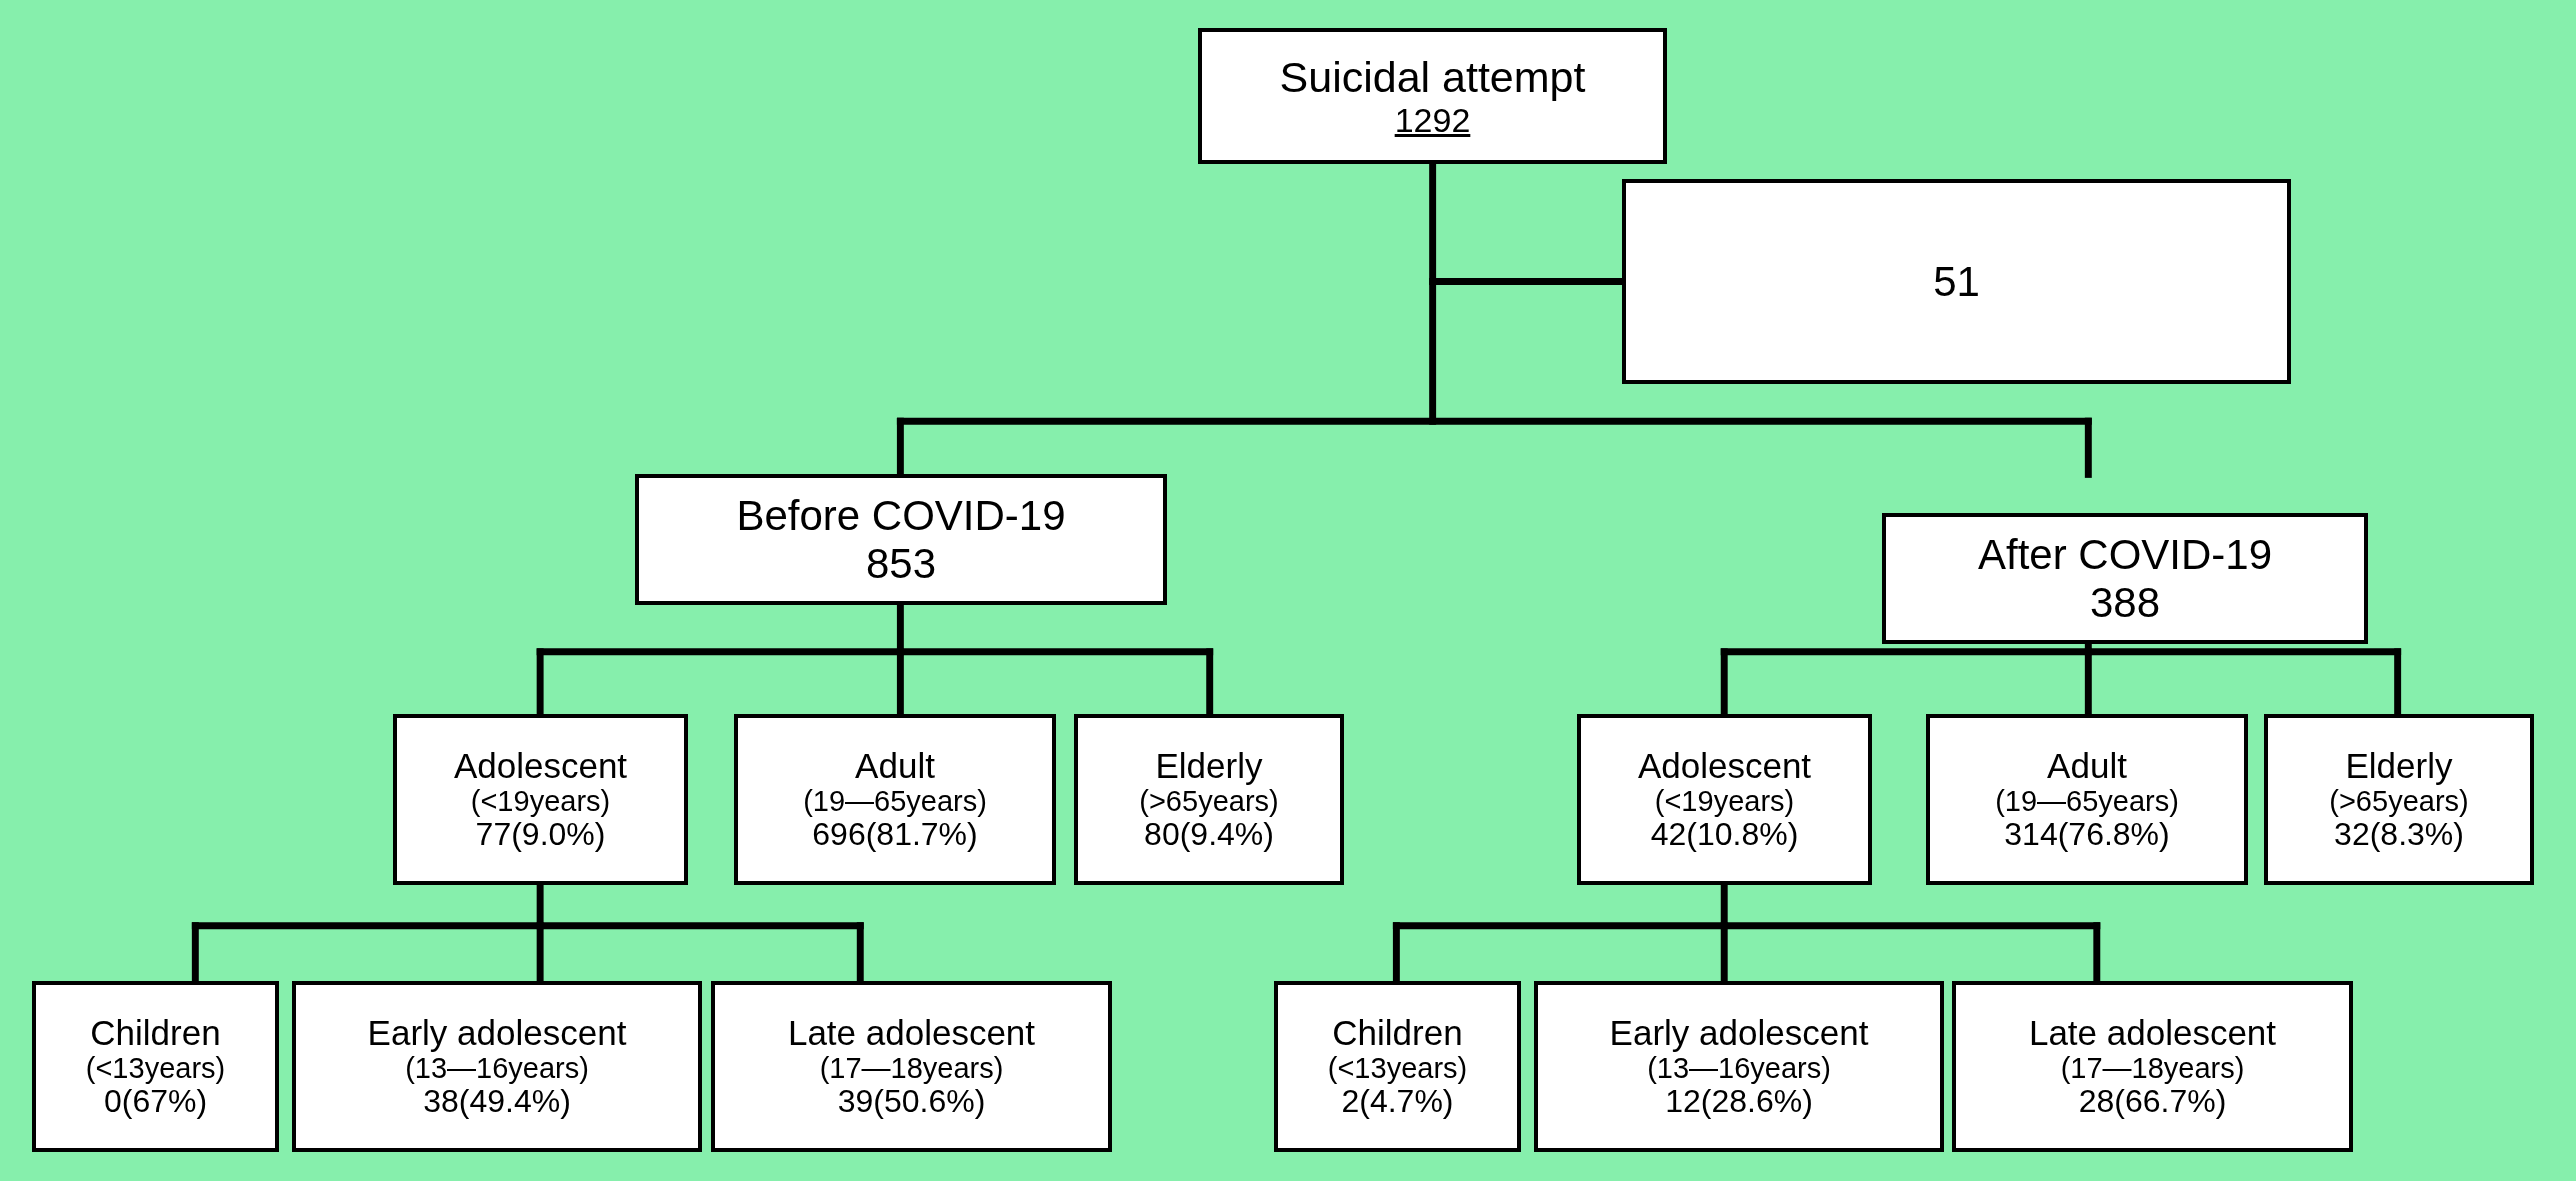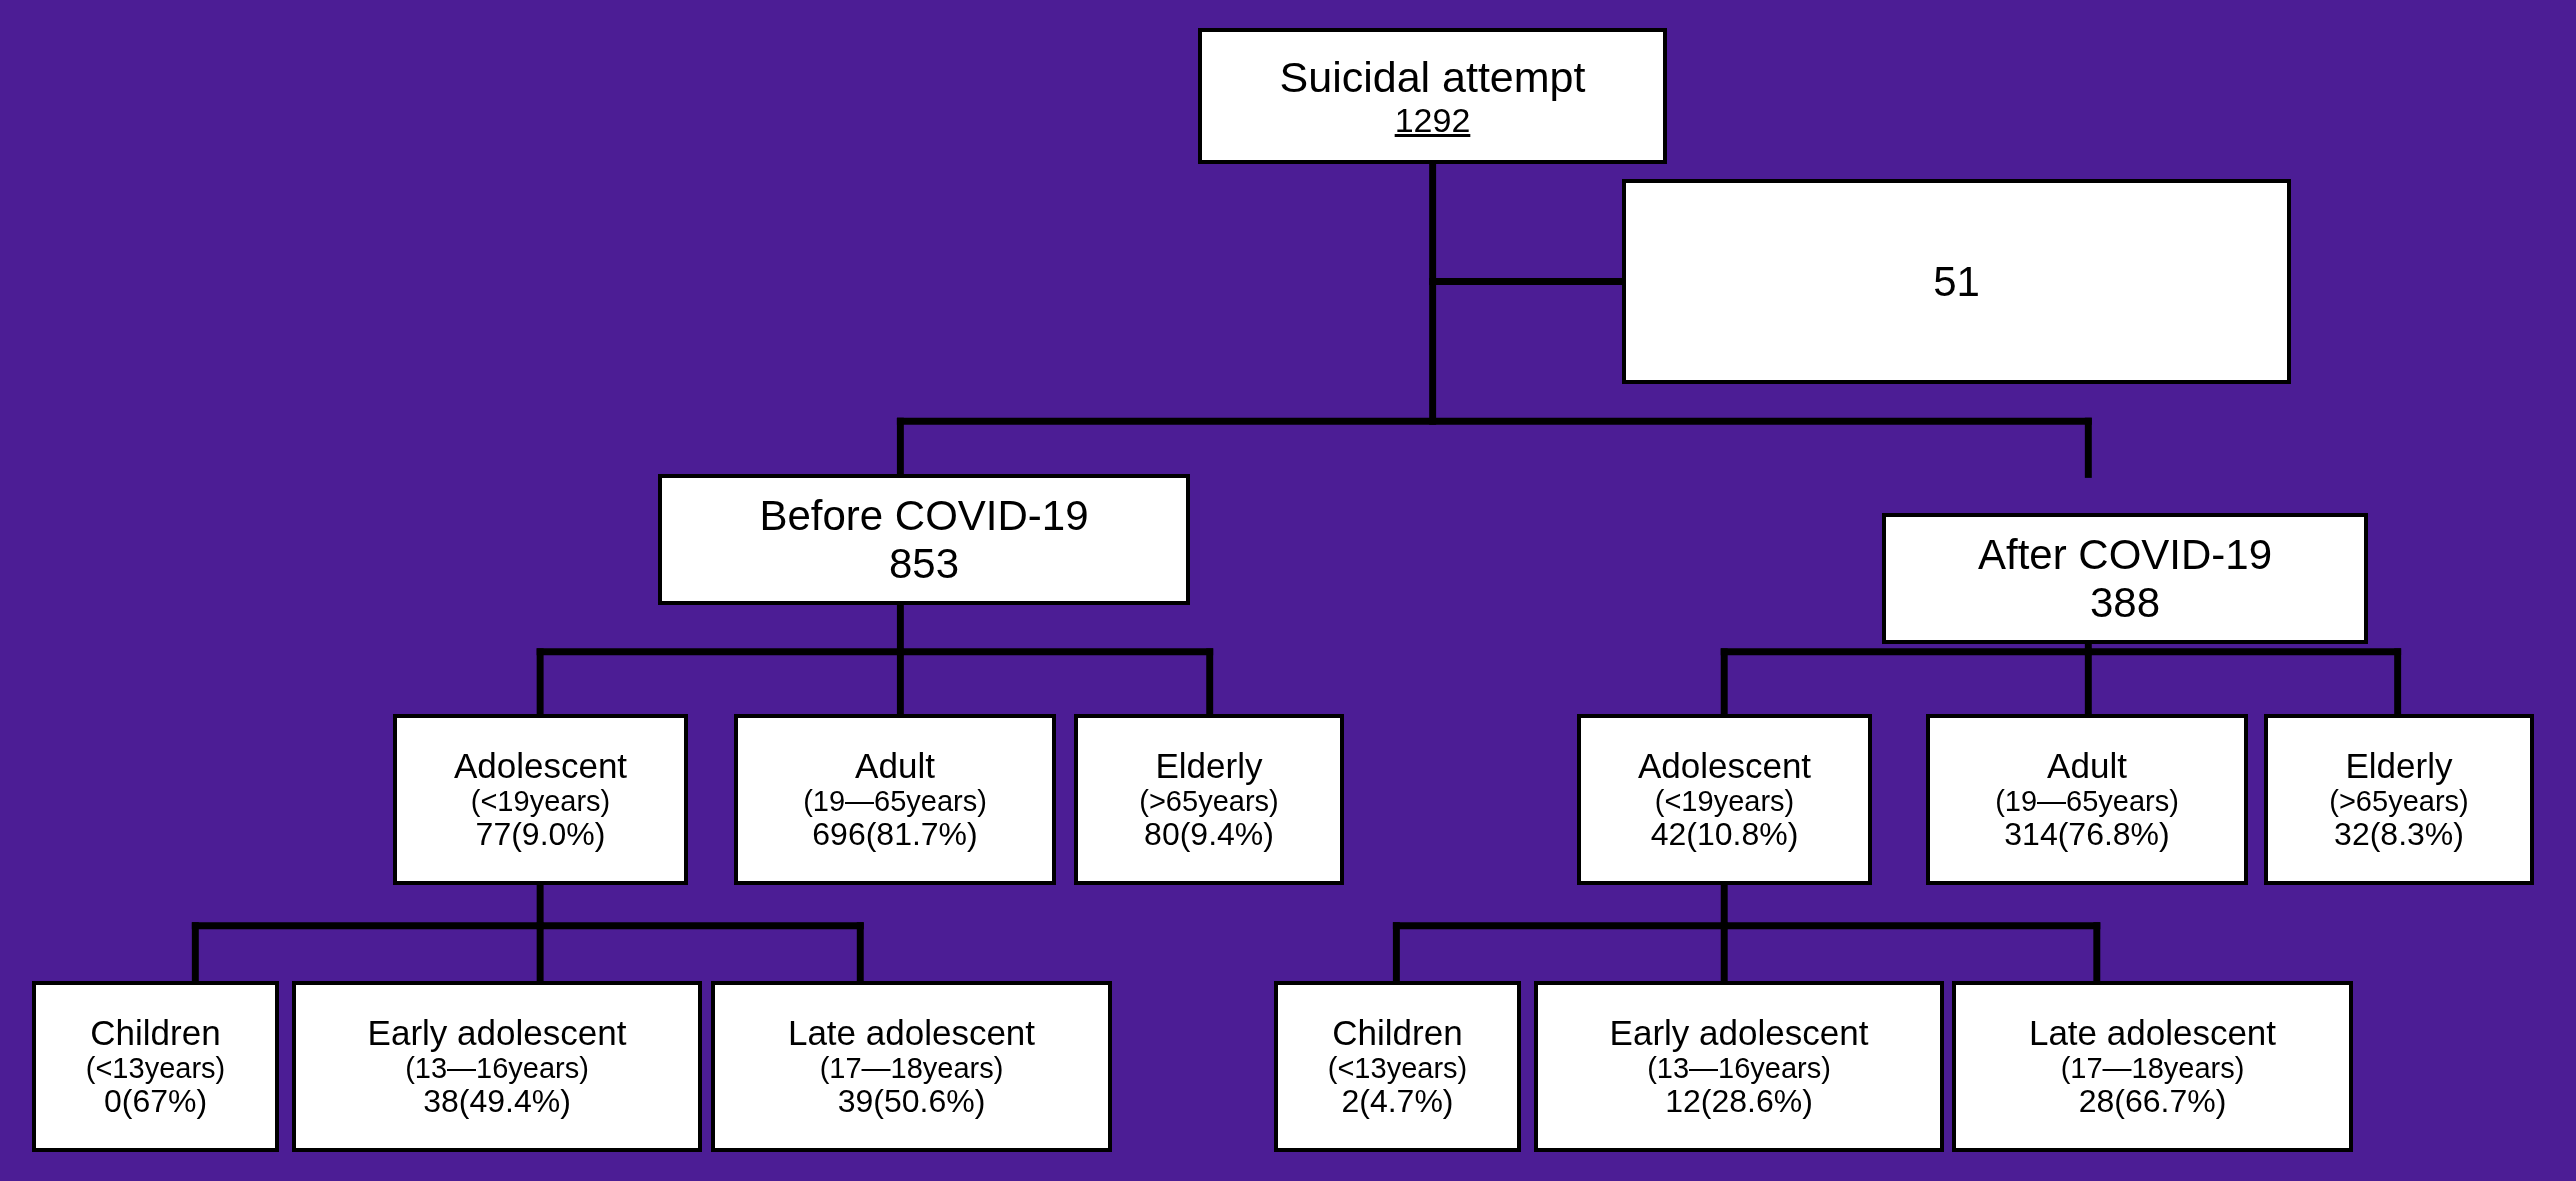--- a/index.html
+++ b/index.html
@@ -4,21 +4,21 @@
 <style>
   html, body {
     margin: 0;
     padding: 0;
     background: #ffffff;
   }
   #canvas {
     position: relative;
     width: 2576px;
     height: 1181px;
-    background: #4c1d95;
+    background: #86efac;
     font-family: "Liberation Sans", sans-serif;
     color: #000000;
     overflow: hidden;
   }
   #connectors {
     position: absolute;
     left: 0;
     top: 0;
     width: 2576px;
     height: 1181px;
@@ -102,21 +102,21 @@
 
   <div class="node lvl-root" style="left:1198px; top:28px; width:469px; height:136px;">
     <div class="l1">Suicidal attempt</div>
     <div class="l2">1292</div>
   </div>
 
   <div class="node lvl-cov" style="left:1622px; top:179px; width:669px; height:205px;">
     <div class="l2">51</div>
   </div>
 
-  <div class="node lvl-cov" style="left:658px; top:474px; width:532px; height:131px;">
+  <div class="node lvl-cov" style="left:635px; top:474px; width:532px; height:131px;">
     <div class="l1">Before COVID-19</div>
     <div class="l2">853</div>
   </div>
 
   <div class="node lvl-cov" style="left:1882px; top:474px; width:486px; height:131px;margin-top:39px;">
     <div class="l1">After COVID-19</div>
     <div class="l2">388</div>
   </div>
 
   <div class="node lvl-age" style="left:393px; top:714px; width:295px; height:171px;">

